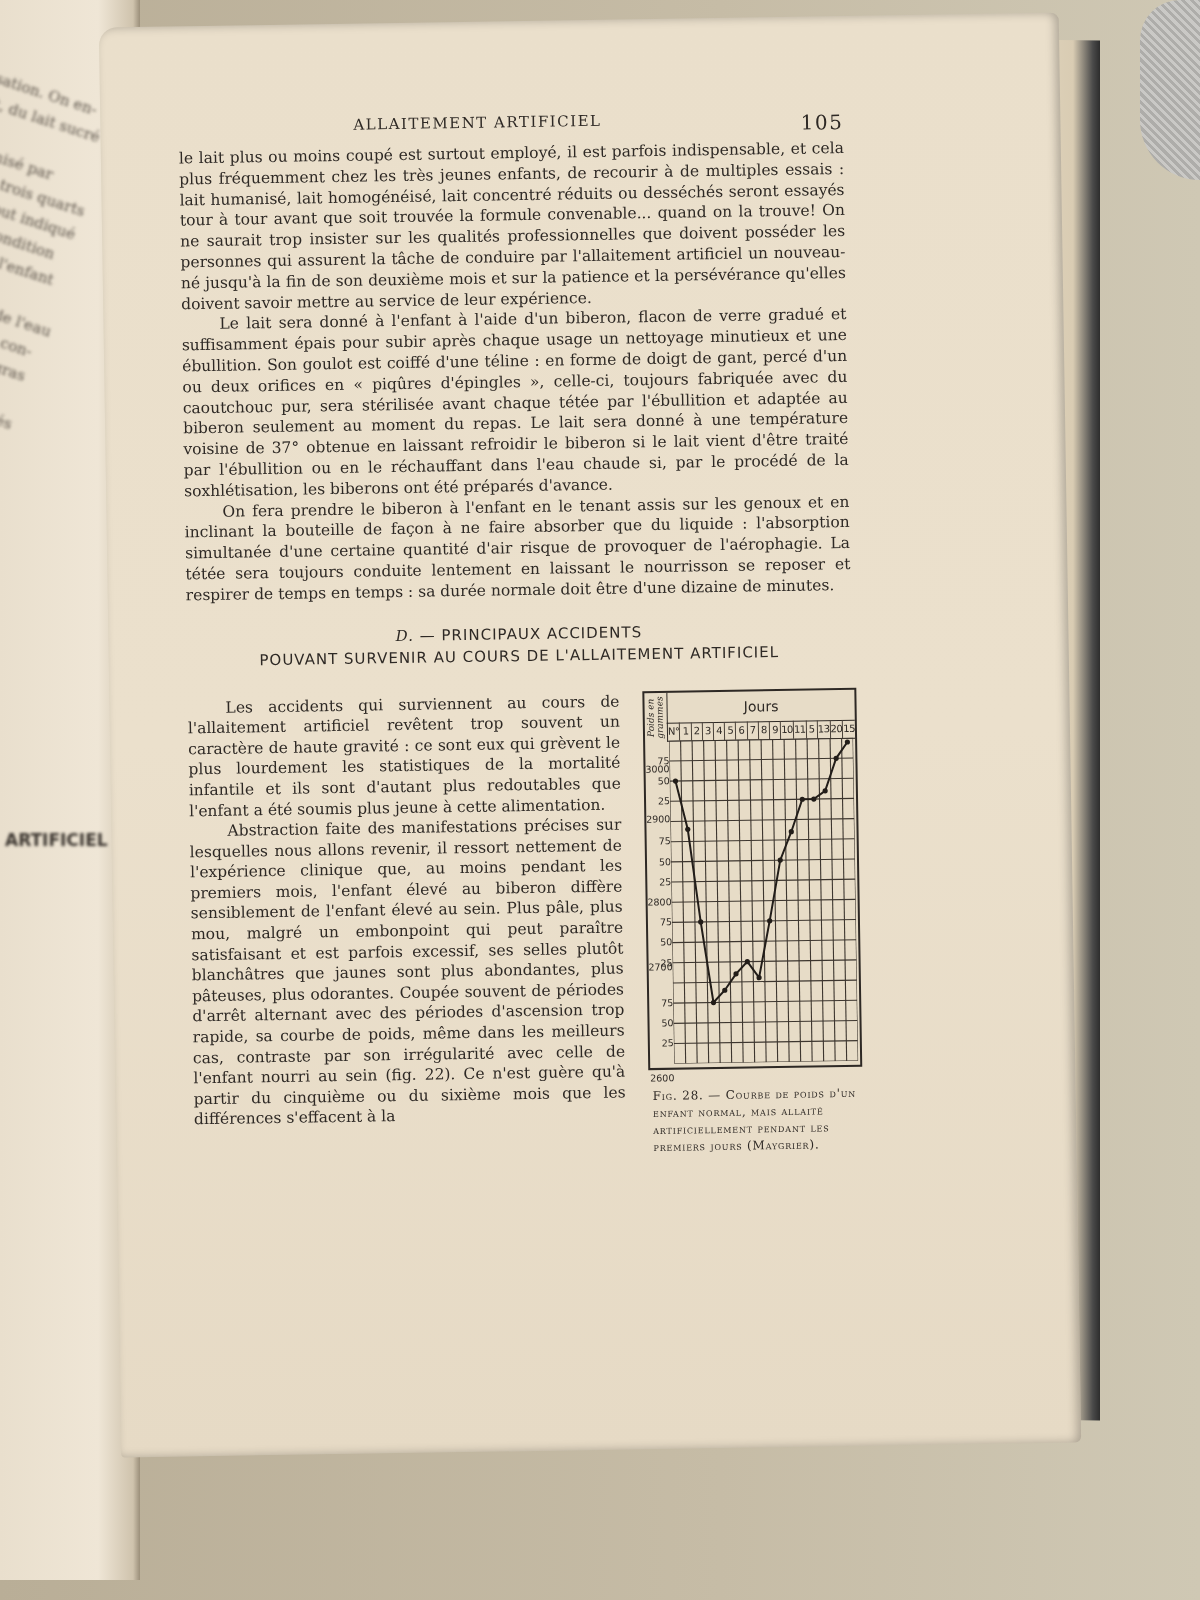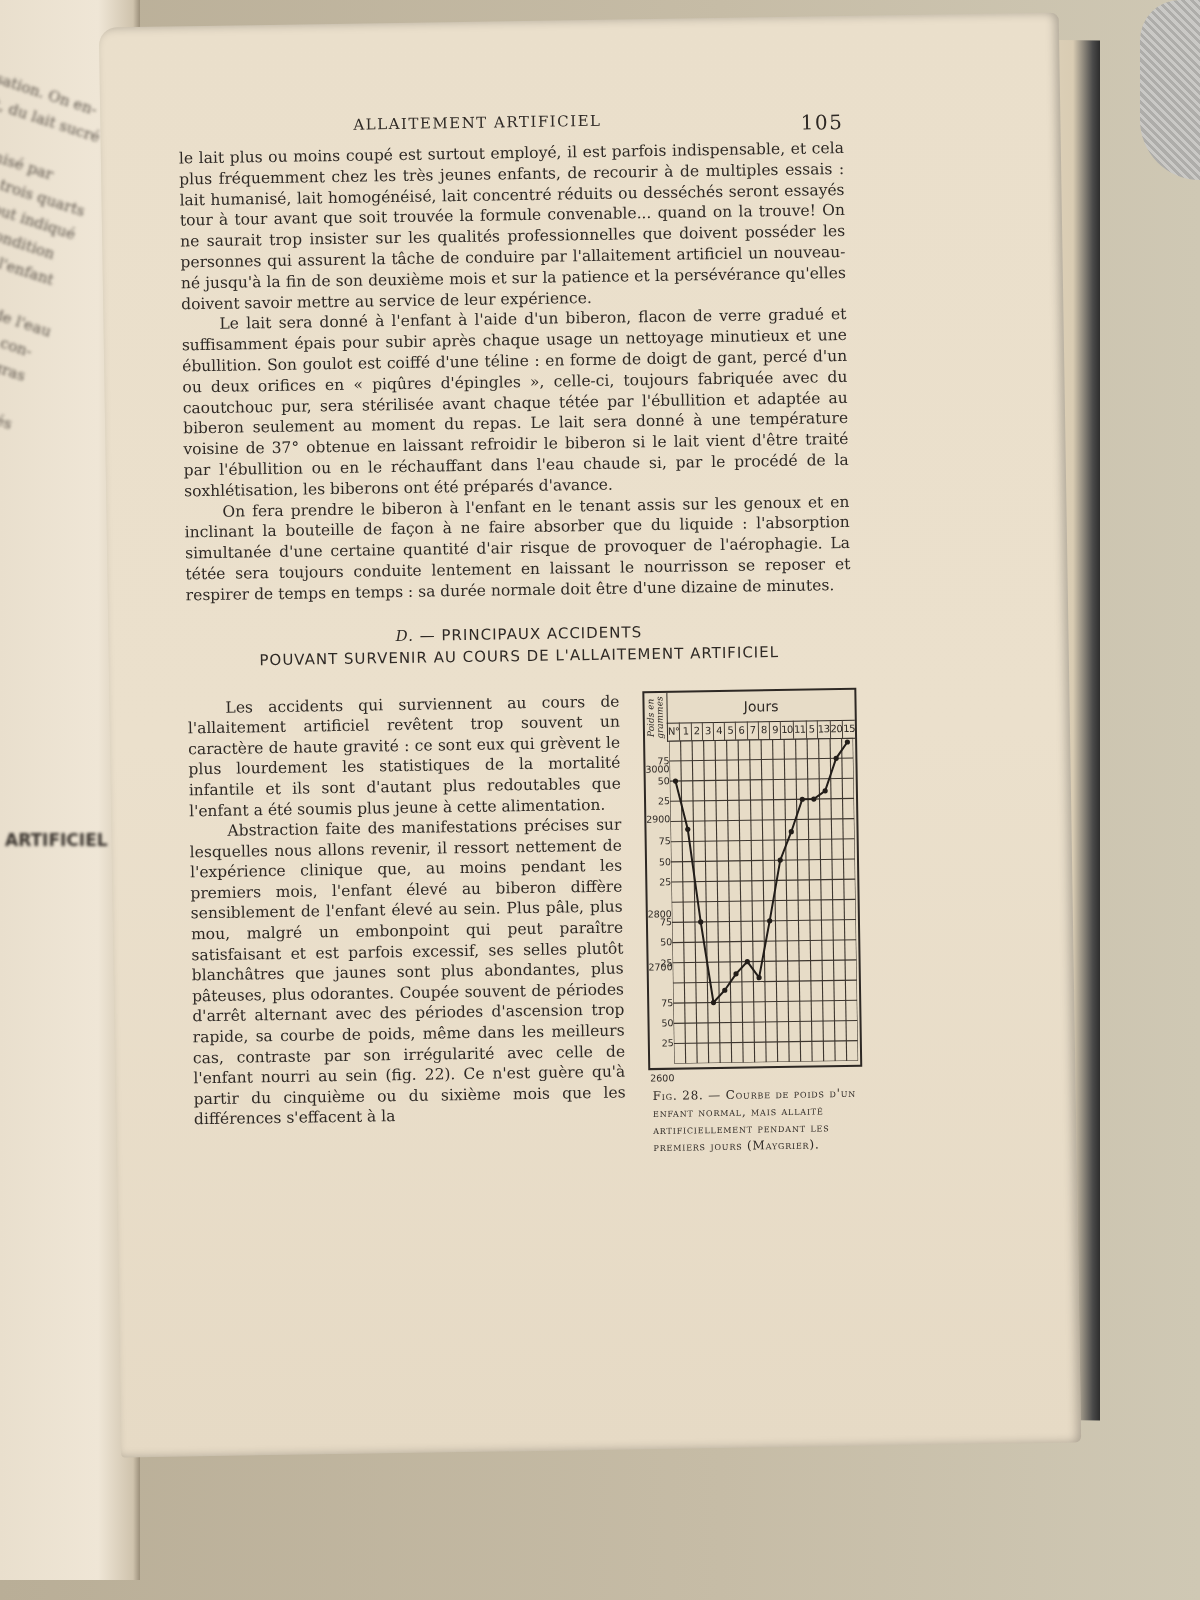--- a/index.html
+++ b/index.html
@@ -180,21 +180,21 @@
             </div>
           <div class="yticks" id="yticks">
               <span style="top: 16px; margin-top: 12px;">3000</span>
               <span style="top: 20.1875px;">75</span>
               <span style="top: 40.375px;">50</span>
               <span style="top: 60.5625px;">25</span>
               <span style="top: 78px;">2900</span>
               <span style="top: 100.938px;">75</span>
               <span style="top: 121.125px;">50</span>
               <span style="top: 141.312px;">25</span>
-              <span style="top: 161.5px; margin-top: 12px;">2800</span>
+              <span style="top: 161.5px;">2800</span>
               <span style="top: 181.688px;">75</span>
               <span style="top: 201.875px;">50</span>
               <span style="top: 222.062px;">25</span>
               <span style="top: 226px;">2700</span>
               <span style="top: 262.438px;">75</span>
               <span style="top: 282.625px;">50</span>
               <span style="top: 302.812px;">25</span>
               <span style="top: 337px;">2600</span>
             </div>
           <svg class="plot-svg" id="plot" width="184" height="323">

